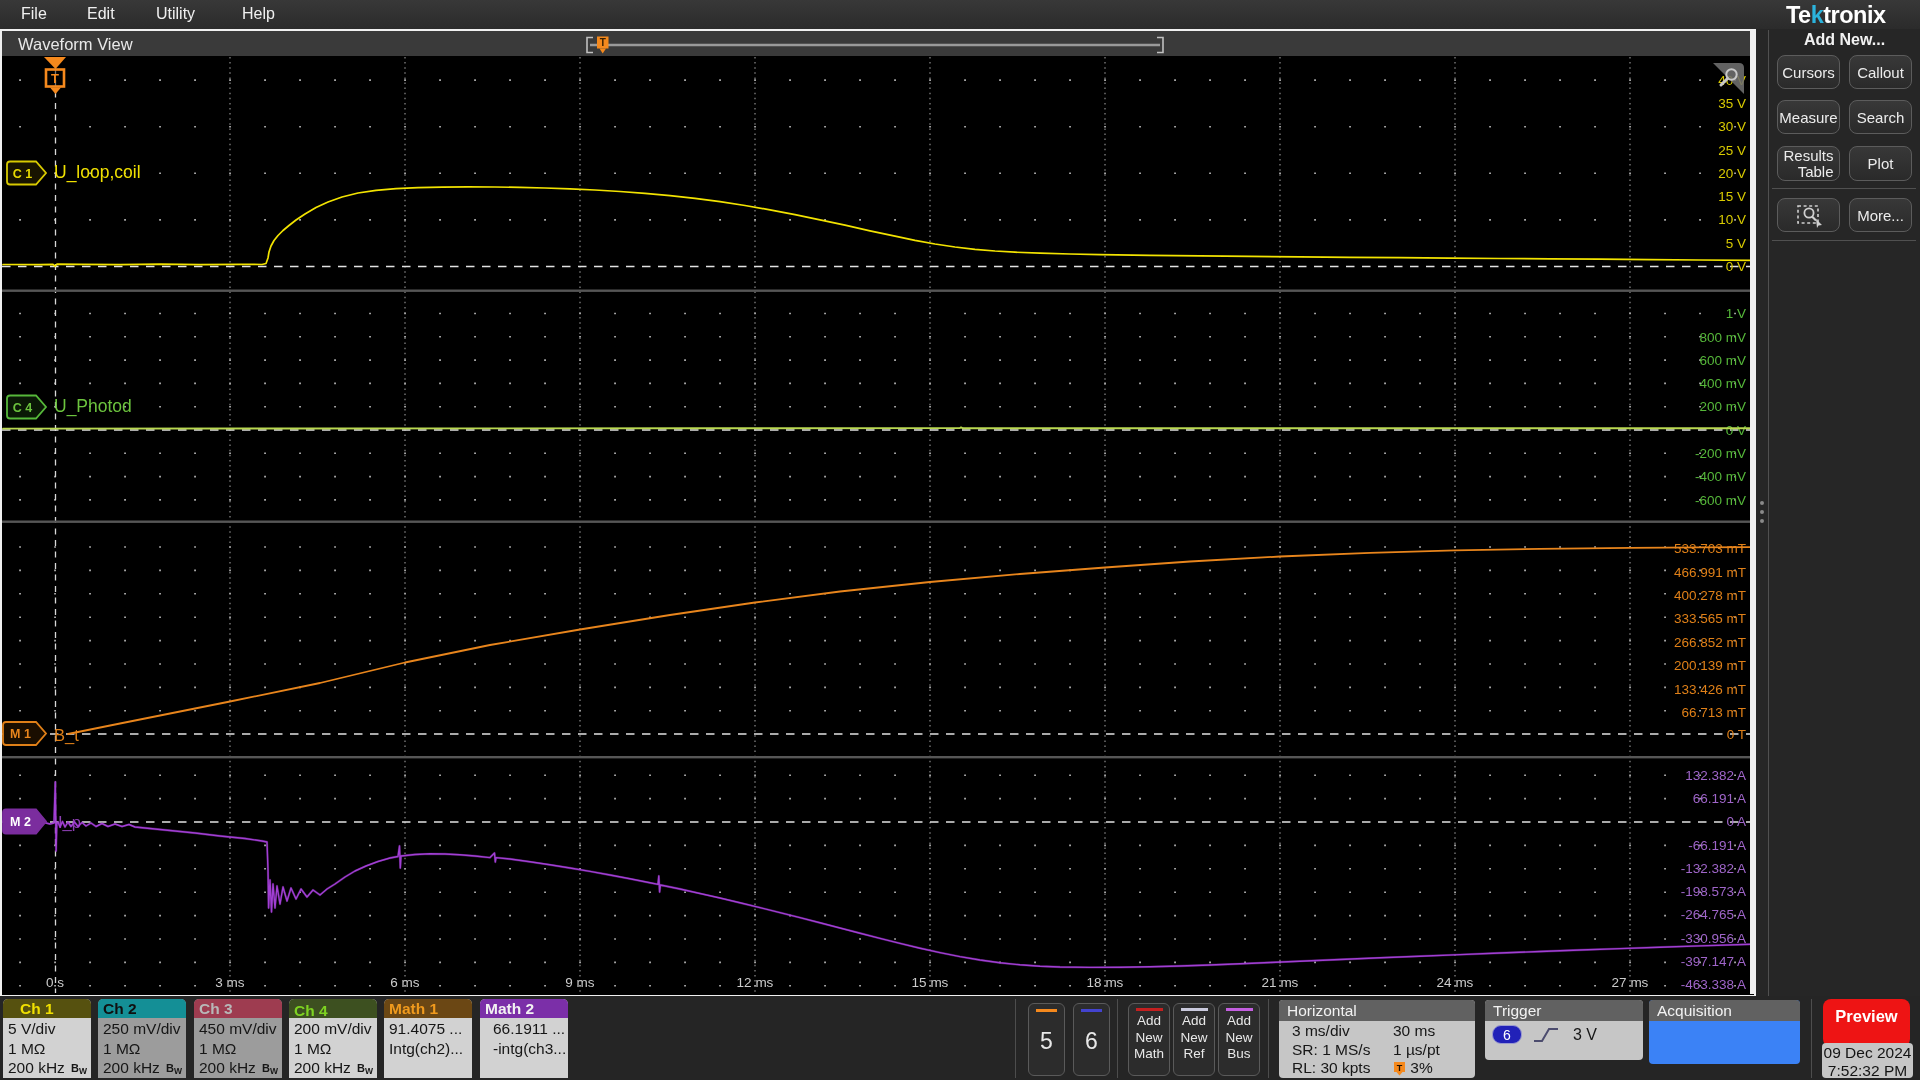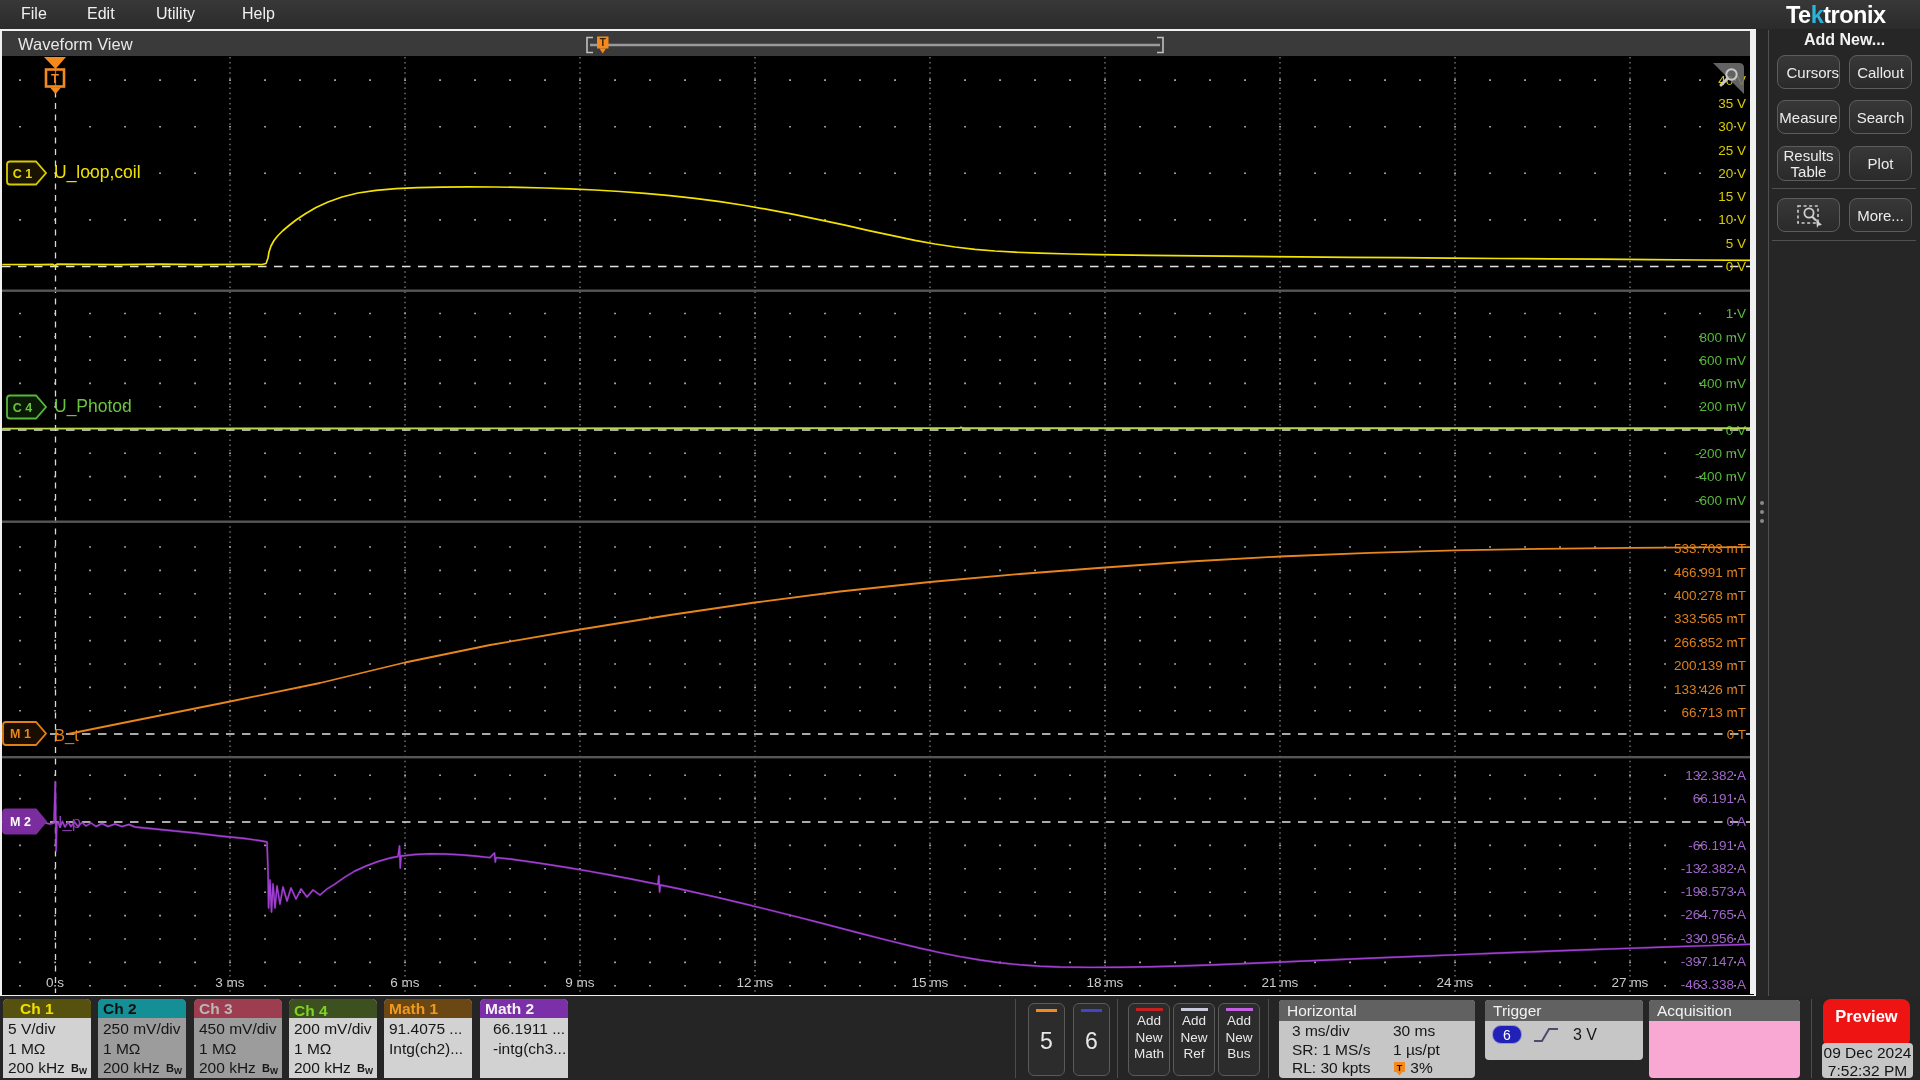--- a/index.html
+++ b/index.html
@@ -149,33 +149,33 @@
 </svg>
 <div style="position:absolute;left:1750px;top:31px;width:6px;height:963px;background:#f0f0f0"></div>
 <div style="position:absolute;left:1760px;top:501px;width:5px;height:22px;display:flex;flex-direction:column;justify-content:space-between">
     <div style="width:4px;height:4px;border-radius:50%;background:#8a8a8a"></div>
     <div style="width:4px;height:4px;border-radius:50%;background:#8a8a8a"></div>
     <div style="width:4px;height:4px;border-radius:50%;background:#8a8a8a"></div>
   </div>
 
 <div style="position:absolute;left:1768px;top:30px;width:1px;height:966px;background:#505050"></div>
 <div style="position:absolute;left:1769px;top:31px;width:151px;height:17px;color:#f2f2f2;font-size:16px;font-weight:bold;text-align:center">Add New...</div>
-<div style="position:absolute;left:1777px;top:55px;width:63px;height:34px;background:linear-gradient(#383838,#2a2a2a);border:1.5px solid #5c5c5c;border-radius:8px;box-sizing:border-box;color:#ececec;display:flex;align-items:center;justify-content:flex-end;text-align:center">
+<div style="position:absolute;left:1777px;top:55px;width:63px;height:34px;background:linear-gradient(#383838,#2a2a2a);border:1.5px solid #5c5c5c;border-radius:8px;box-sizing:border-box;color:#ececec;display:flex;align-items:center;justify-content:center;text-align:center">
     <span style="font-size:15px">Cursors</span>
   </div>
 <div style="position:absolute;left:1849px;top:55px;width:63px;height:34px;background:linear-gradient(#383838,#2a2a2a);border:1.5px solid #5c5c5c;border-radius:8px;box-sizing:border-box;color:#ececec;display:flex;align-items:center;justify-content:center;text-align:center">
     <span style="font-size:15px">Callout</span>
   </div>
 <div style="position:absolute;left:1777px;top:100px;width:63px;height:34px;background:linear-gradient(#383838,#2a2a2a);border:1.5px solid #5c5c5c;border-radius:8px;box-sizing:border-box;color:#ececec;display:flex;align-items:center;justify-content:center;text-align:center">
     <span style="font-size:15px">Measure</span>
   </div>
 <div style="position:absolute;left:1849px;top:100px;width:63px;height:34px;background:linear-gradient(#383838,#2a2a2a);border:1.5px solid #5c5c5c;border-radius:8px;box-sizing:border-box;color:#ececec;display:flex;align-items:center;justify-content:center;text-align:center">
     <span style="font-size:15px">Search</span>
   </div>
-<div style="position:absolute;left:1777px;top:146px;width:63px;height:35px;background:linear-gradient(#383838,#2a2a2a);border:1.5px solid #5c5c5c;border-radius:8px;box-sizing:border-box;color:#ececec;display:flex;align-items:center;justify-content:center;text-align:center">
+<div style="position:absolute;left:1777px;top:146px;width:63px;height:35px;background:linear-gradient(#383838,#2a2a2a);border:1.5px solid #5c5c5c;border-radius:8px;box-sizing:border-box;color:#ececec;display:flex;align-items:center;justify-content:center;text-align:right">
     <div style="line-height:16px;font-size:15px">Results<br>Table</div>
   </div>
 <div style="position:absolute;left:1849px;top:146px;width:63px;height:35px;background:linear-gradient(#383838,#2a2a2a);border:1.5px solid #5c5c5c;border-radius:8px;box-sizing:border-box;color:#ececec;display:flex;align-items:center;justify-content:center;text-align:center">
     <span style="font-size:15px">Plot</span>
   </div>
 <div style="position:absolute;left:1772px;top:188px;width:144px;height:1px;background:#505050"></div>
 <div style="position:absolute;left:1777px;top:198px;width:63px;height:34px;background:linear-gradient(#383838,#2a2a2a);border:1.5px solid #5c5c5c;border-radius:8px;box-sizing:border-box;display:flex;align-items:center;justify-content:center">
     <svg width="34" height="26" viewBox="0 0 34 26">
       <rect x="6" y="4" width="20" height="17" fill="none" stroke="#cfcfcf" stroke-width="1.6" stroke-dasharray="3 2.6"></rect>
       <circle cx="17" cy="11" r="4.6" fill="none" stroke="#cfcfcf" stroke-width="1.8"></circle>
@@ -274,16 +274,16 @@
 <div style="position:absolute;left:1485px;top:1000px;width:158px;height:60px;background:#c6c6c6;border-radius:4px;overflow:hidden">
 <div style="height:21px;background:#616161;color:#f2f2f2;font-size:15.5px;padding:1px 0 0 8px;box-sizing:border-box;line-height:19px">Trigger</div>
 <div style="position:relative;padding:4px 0 0 7px">
 <span style="display:inline-block;width:30px;height:19px;background:#2121b8;border:1px solid #9a9ad0;border-radius:9px;color:#fff;font-size:14px;text-align:center;line-height:19px;box-sizing:border-box">6</span>
 <svg width="28" height="18" viewBox="0 0 28 18" style="vertical-align:-4px;margin-left:6px">
         <path d="M2,15 L10,15 L17,3 L26,3" fill="none" stroke="#4c4c6e" stroke-width="2"></path>
       </svg>
 <span style="font-size:16px;color:#161616;margin-left:8px">3 V</span>
 </div>
 </div>
-<div style="position:absolute;left:1649px;top:1000px;width:151px;height:78px;background:#f9a8d4;border-radius:4px;overflow:hidden">
+<div style="position:absolute;left:1649px;top:1000px;width:151px;height:64px;background:#3b82f6;border-radius:4px;overflow:hidden">
 <div style="height:21px;background:#616161;color:#f2f2f2;font-size:15.5px;padding:1px 0 0 8px;box-sizing:border-box;line-height:19px">Acquisition</div>
 </div>
 <div style="position:absolute;left:1823px;top:999px;width:87px;height:48px;background:#ee1414;border-radius:8px;color:#fff;font-size:16.5px;font-weight:bold;text-align:center;line-height:34px">Preview</div>
 <div style="position:absolute;left:1822px;top:1043px;width:91px;height:35px;background:#c6c6c6;border-radius:4px;color:#141414;font-size:15.5px;text-align:center;line-height:17.5px;padding-top:1px;box-sizing:border-box">09 Dec 2024<br>7:52:32 PM</div>
 </body></html>

